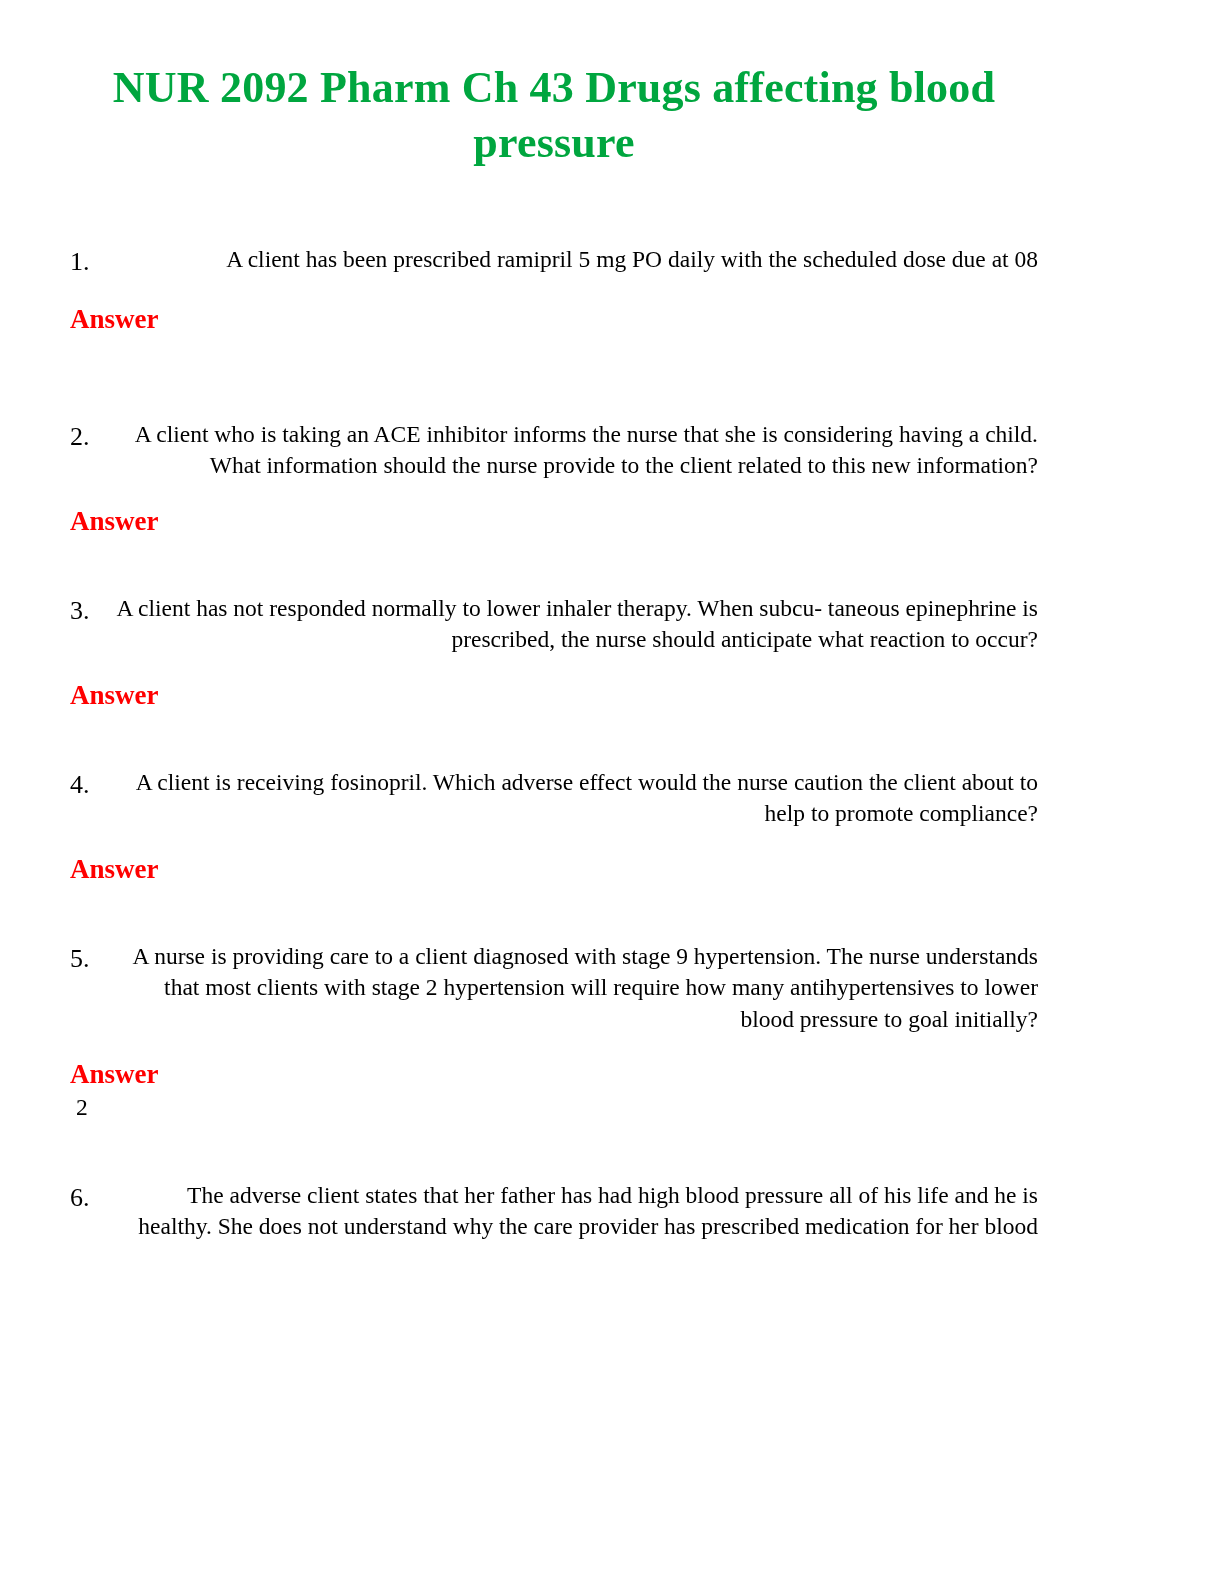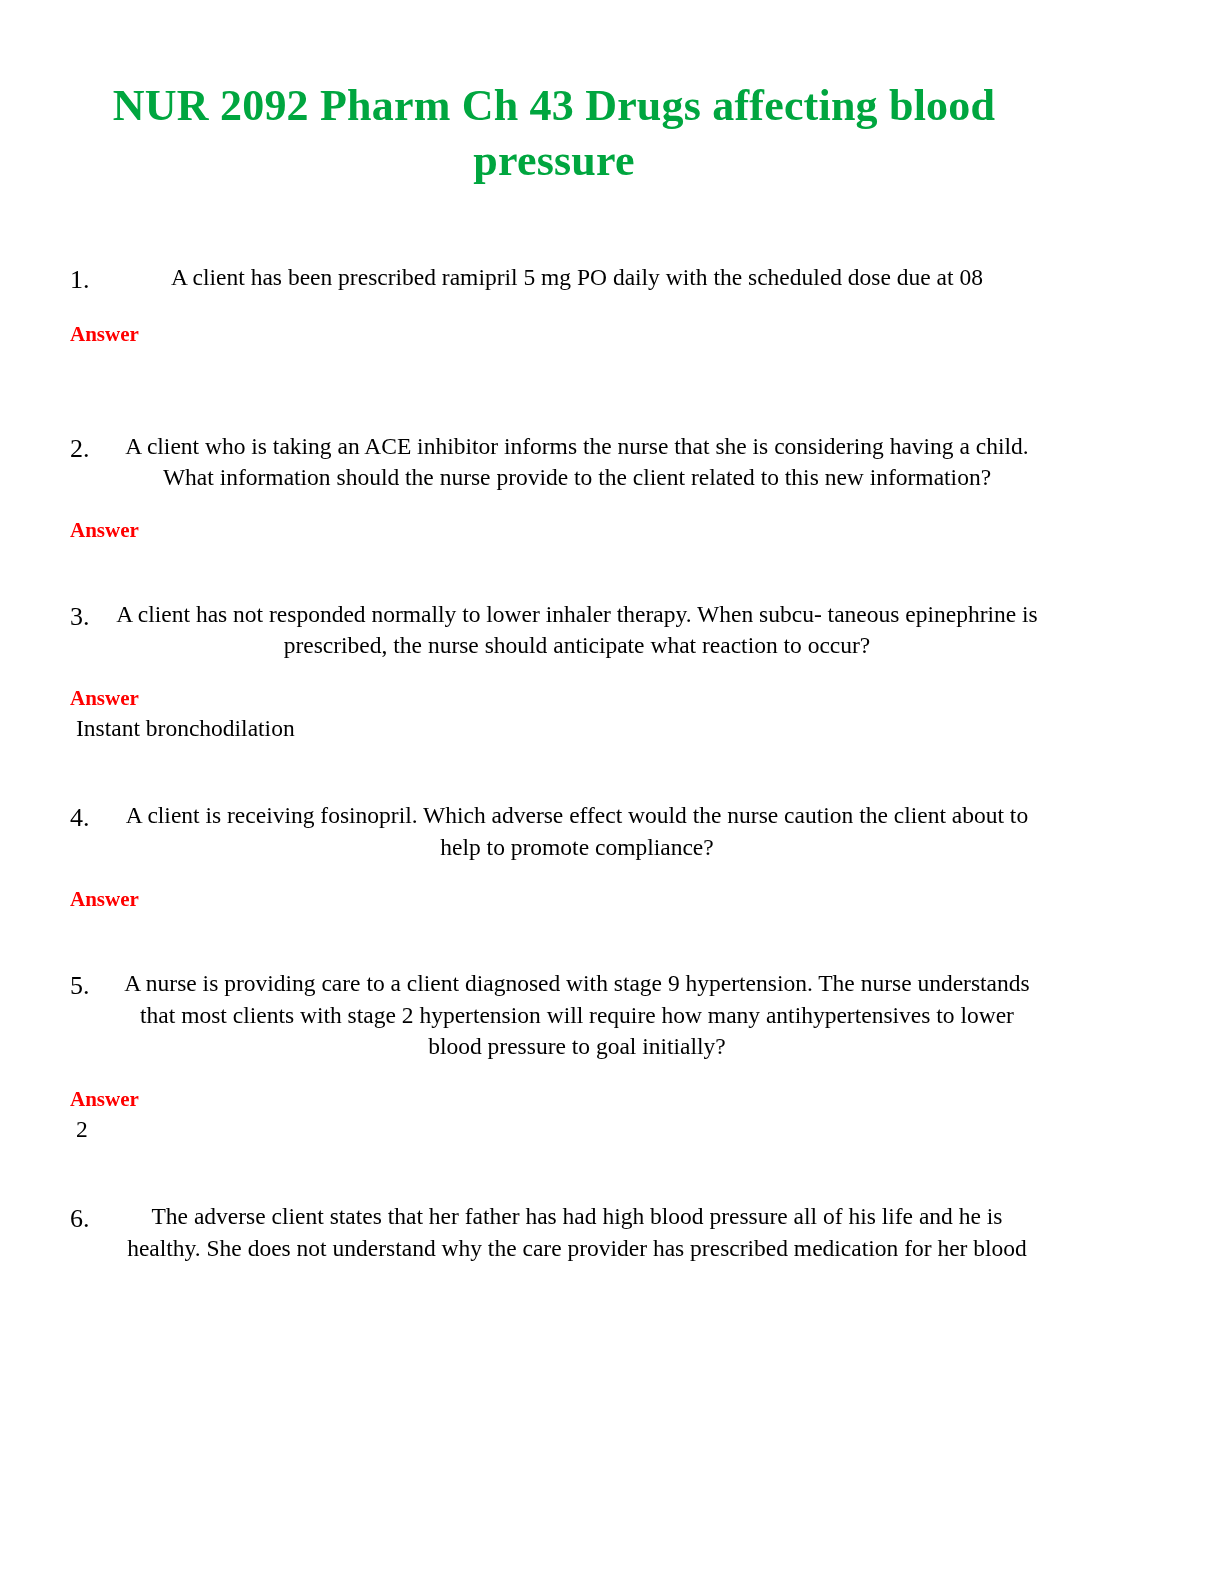--- a/index.html
+++ b/index.html
@@ -10,21 +10,21 @@
   body {
     width: 1224px;
     min-height: 1584px;
     font-family: "Liberation Serif", "DejaVu Serif", serif;
     color: #000000;
   }
   .page {
     width: 1108px;
     min-height: 1584px;
     box-sizing: border-box;
-    padding: 60px 70px 40px 70px;
+    padding: 42px 70px 40px 70px;
     position: relative;
   }
   .doc-title {
     color: #00a63f;
     font-size: 44px;
     font-weight: bold;
     text-align: center;
     line-height: 1.25;
     margin: 18px 40px 0 40px;
     letter-spacing: 0.2px;
@@ -42,26 +42,26 @@
     line-height: 1.34;
   }
   .q-num {
     flex: 0 0 auto;
     width: 46px;
     font-size: 26px;
     padding-top: 1px;
   }
   .q-text {
     flex: 1 1 auto;
-    text-align: center;
+    text-align: right;
   }
   .answer-label {
     color: #ff0000;
     font-weight: bold;
-    font-size: 21px;
+    font-size: 27px;
     margin-top: 24px;
     margin-bottom: 2px;
   }
   .answer-text {
     font-size: 23.5px;
     line-height: 1.34;
     padding-left: 6px;
   }
   .answer-continuation {
     font-size: 23.5px;
@@ -102,21 +102,20 @@
     </div>
 
     <div class="spacer-lg"></div>
 
     <div class="qa-item">
       <div class="question-row">
         <div class="q-num">3.</div>
         <div class="q-text">A client has not responded normally to lower inhaler therapy. When subcu- taneous epinephrine is prescribed, the nurse should anticipate what reaction to occur?</div>
       </div>
       <div class="answer-label">Answer</div>
-      <div class="answer-text">Instant bronchodilation</div>
     </div>
 
     <div class="spacer-lg"></div>
 
     <div class="qa-item">
       <div class="question-row">
         <div class="q-num">4.</div>
         <div class="q-text">A client is receiving fosinopril. Which adverse effect would the nurse caution the client about to help to promote compliance?</div>
       </div>
       <div class="answer-label">Answer</div>

